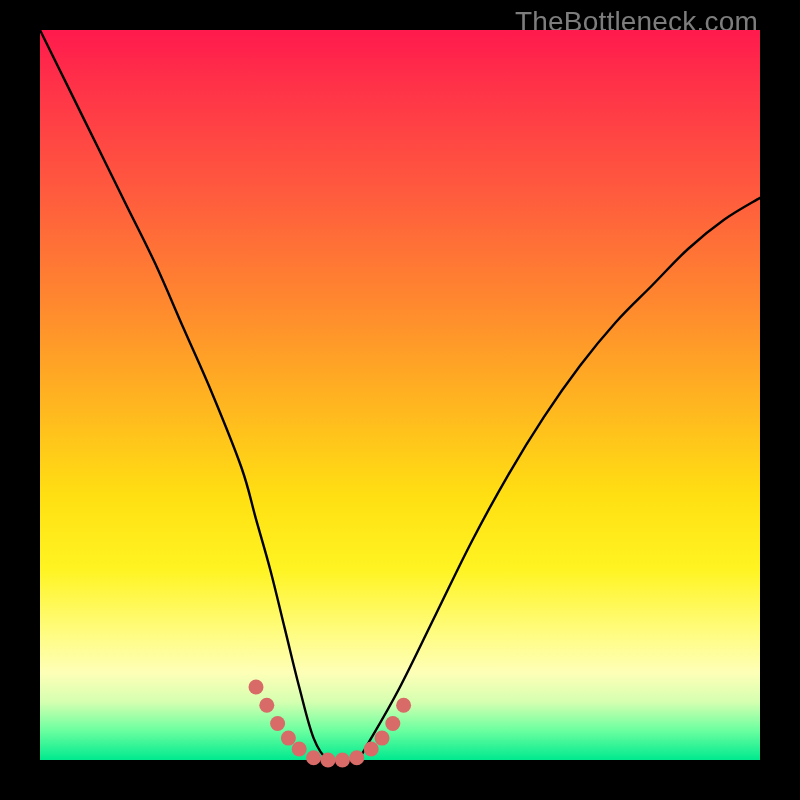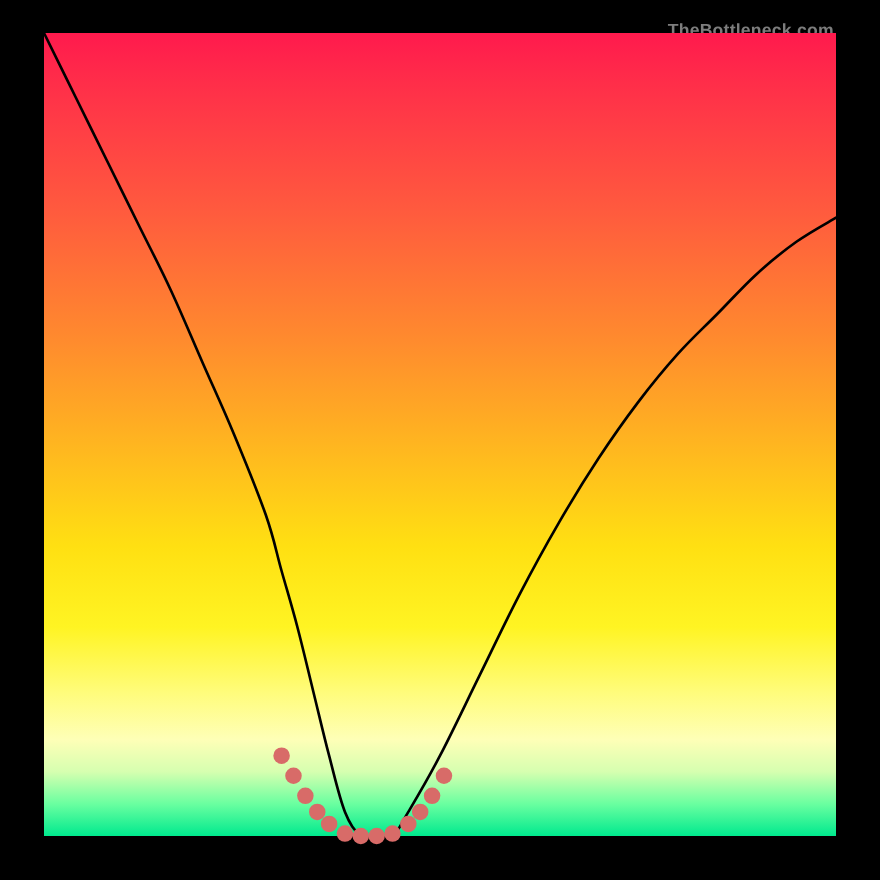--- a/index.html
+++ b/index.html
@@ -35,25 +35,25 @@
       #fff423 74%,
       #fffc7a 82%,
       #feffb7 88%,
       #d6ffb0 92%,
       #6affa0 96%,
       #00e98e 100%
     );
   }
   .watermark {
     position: absolute;
-    top: 20px;
+    top: 6px;
     right: 42px;
     color: #7d7d7d;
-    font-size: 16px;
-    font-weight: 700;
+    font-size: 28px;
+    font-weight: 400;
     letter-spacing: 0.2px;
     user-select: none;
   }
   svg.curve {
     position: absolute;
     left: 0;
     top: 0;
     width: 720px;
     height: 730px;
     overflow: visible;

